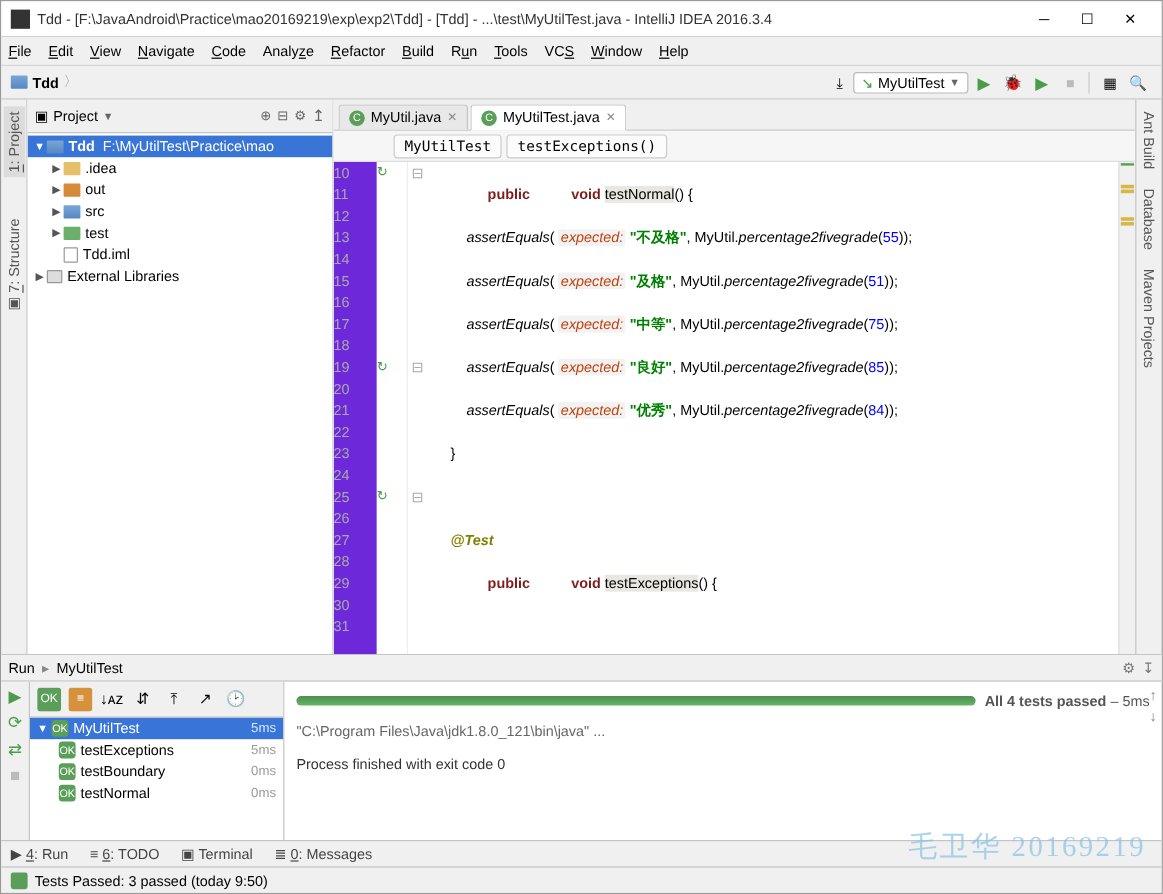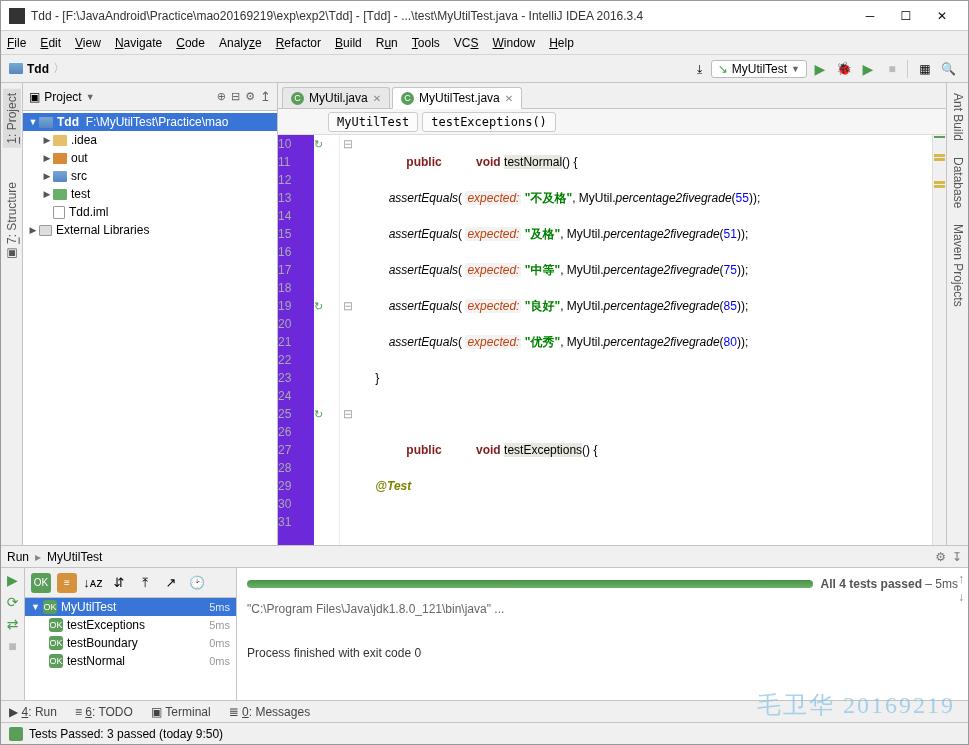--- a/index.html
+++ b/index.html
@@ -83,21 +83,21 @@
 .test-tree .trow.sel { background: #3875d7; color: #fff; }
 .test-tree .trow .time { margin-left: auto; padding-right: 6px; color: #999; font-size: 11px; text-align: right; }
 .test-tree .trow.sel .time { color: #dce8ff; }
 .test-tree .ind { padding-left: 24px; }
 .run-console { flex: 1; padding: 6px 10px; font-family: "Consolas", monospace; font-size: 12px; position: relative; }
 .run-console .bar { height: 20px; display: flex; align-items: center; gap: 8px; }
 .run-console .pbar { flex: 1; height: 8px; background: linear-gradient(#4c8f4c,#67b567); border-radius: 4px; }
 .run-console .ptext { color: #555; }
 .run-console .out { margin-top: 8px; color: #333; }
 .run-console .path { color: #666; }
-.run-console .exit { color: #333; margin-top: 30px; }
+.run-console .exit { color: #333; margin-top: 14px; }
 .run-console .arrows { position: absolute; right: 4px; top: 4px; display: flex; flex-direction: column; gap: 4px; color: #888; }
 .bottombar { height: 22px; background: #f0f0f0; border-top: 1px solid #c4c4c4; display: flex; align-items: center; padding: 0 8px; gap: 18px; }
 .bottombar .btab { cursor: pointer; color: #444; }
 .statusbar { height: 22px; background: #f0f0f0; border-top: 1px solid #c4c4c4; display: flex; align-items: center; padding: 0 8px; }
 .statusbar .sico { width: 14px; height: 14px; background: #5a9e5a; border-radius: 2px; margin-right: 6px; }
 .watermark { position: absolute; right: 14px; bottom: 24px; color: #87c3e6; font-size: 24px; font-family: "SimSun", serif; opacity: .7; letter-spacing: 2px; pointer-events: none; }
 </style>
 </head>
 <body>
 
@@ -274,25 +274,25 @@
           <div>&nbsp;</div>
           <div>&nbsp;</div>
           <div>⊟</div>
       </div>
       <div class="codebody">
 <span class="ln">    <span class="kw">public</span> <span class="kw">void</span> <span class="mname">testNormal</span>() {</span>
 <span class="ln">        <span class="call">assertEquals</span>( <span class="hint">expected:</span> <span class="str">"不及格"</span>, MyUtil.<span class="call">percentage2fivegrade</span>(<span class="num">55</span>));</span>
 <span class="ln">        <span class="call">assertEquals</span>( <span class="hint">expected:</span> <span class="str">"及格"</span>, MyUtil.<span class="call">percentage2fivegrade</span>(<span class="num">51</span>));</span>
 <span class="ln">        <span class="call">assertEquals</span>( <span class="hint">expected:</span> <span class="str">"中等"</span>, MyUtil.<span class="call">percentage2fivegrade</span>(<span class="num">75</span>));</span>
 <span class="ln">        <span class="call">assertEquals</span>( <span class="hint">expected:</span> <span class="str">"良好"</span>, MyUtil.<span class="call">percentage2fivegrade</span>(<span class="num">85</span>));</span>
-<span class="ln">        <span class="call">assertEquals</span>( <span class="hint">expected:</span> <span class="str">"优秀"</span>, MyUtil.<span class="call">percentage2fivegrade</span>(<span class="num">80</span>));</span>
+<span class="ln">        <span class="call">assertEquals</span>( <span class="hint">expected:</span> <span class="str">"优秀"</span>, MyUtil.<span class="call">percentage2fivegrade</span>(<span class="num">84</span>));</span>
 <span class="ln">    }</span>
 <span class="ln"> </span>
+<span class="ln">    <span class="anno">@Test</span></span>
 <span class="ln">    <span class="kw">public</span> <span class="kw">void</span> <span class="mname">testExceptions</span>() {</span>
-<span class="ln">    <span class="anno">@Test</span></span>
 
 
 
 
 
 
 
 
 
 

